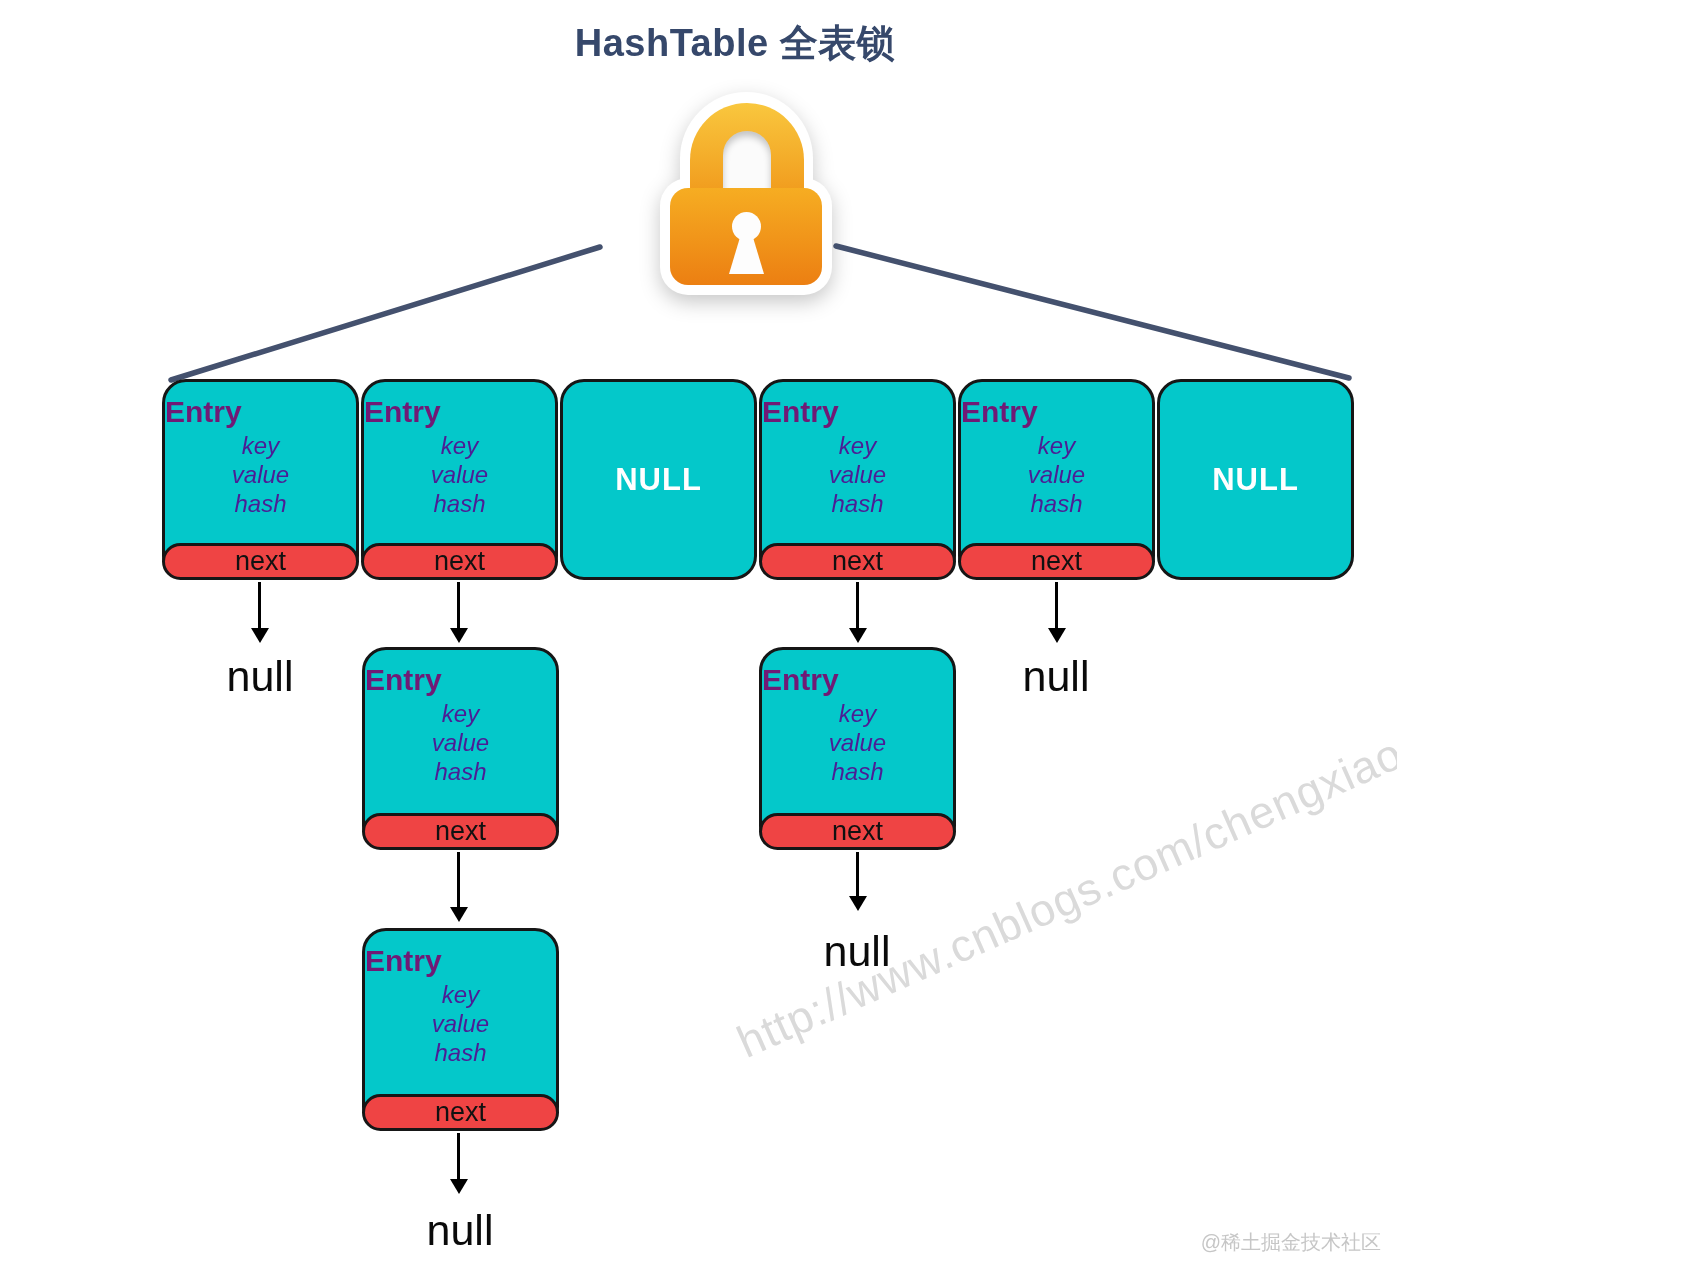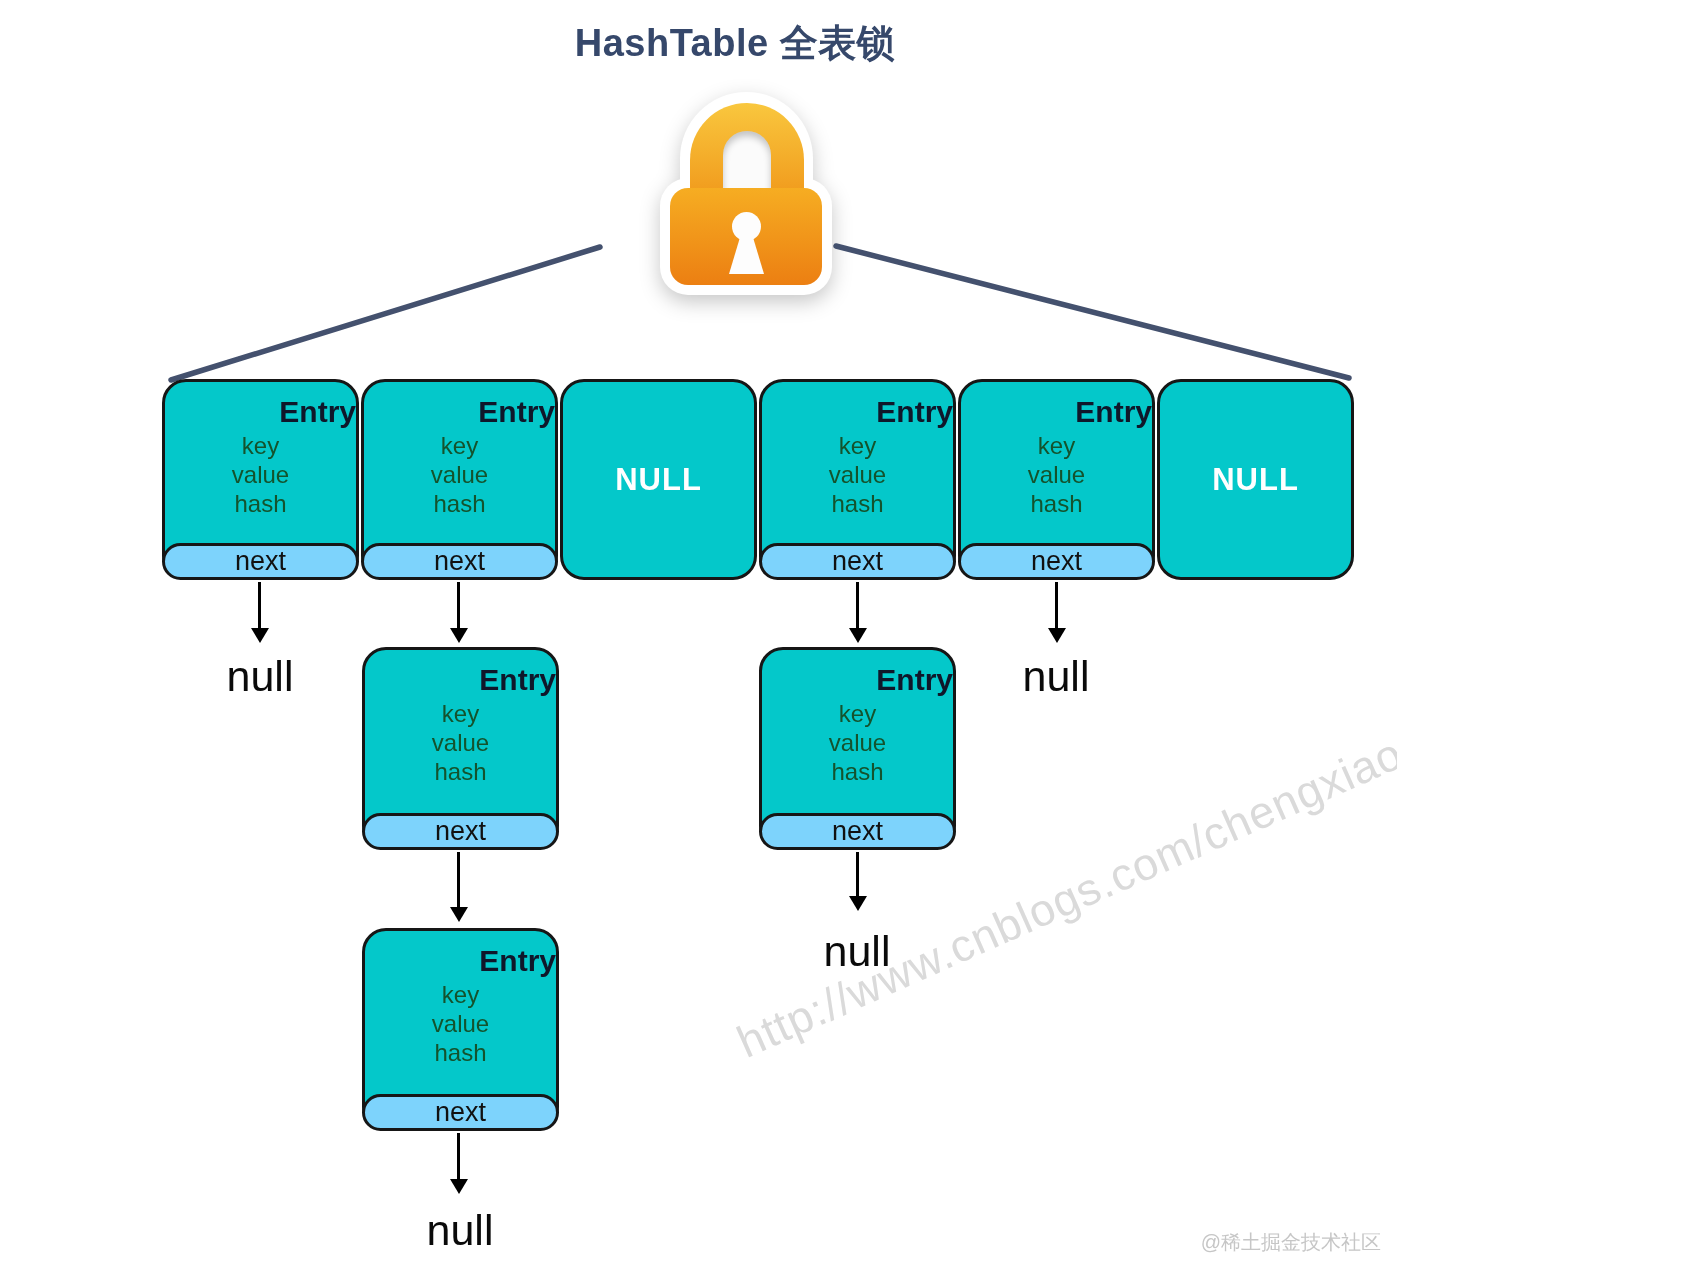--- a/index.html
+++ b/index.html
@@ -41,26 +41,26 @@
 
   
   .connectors { position:absolute; left:0; top:0; pointer-events:none; }
 
   
   .cell {
     position:absolute; width:197px; height:201px; box-sizing:border-box;
     background:#04c8ca; border:3px solid #161616; border-radius:24px;
   }
   .chain-cell { height:203px; }
-  .cell-title { margin-top:13px; text-align:right; color:#0f172a; font-weight:bold; font-size:30px; }
-  .cell-field { text-align:center; color:#14532d; font-size:24px; line-height:29px; }
+  .cell-title { margin-top:13px; text-align:left; color:#701a75; font-weight:bold; font-size:30px; }
+  .cell-field { text-align:center; color:#4c1d95; font-size:24px; line-height:29px;font-style:italic; }
   .cell-fields { margin-top:2px; }
   .next-pill {
     position:absolute; left:-3px; right:-3px; bottom:-3px; height:37px; box-sizing:border-box;
-    background:#7dd3fc; border:3px solid #161616; border-radius:19px;
+    background:#ef4444; border:3px solid #161616; border-radius:19px;
     text-align:center; font-size:27px; line-height:31px; color:#111111;
   }
   .null-label {
     position:absolute; inset:0; display:flex; align-items:center; justify-content:center;
     color:#ffffff; font-weight:bold; font-size:31px; letter-spacing:1px;
   }
 
   
   .arrow { position:absolute; width:0; border-left:3px solid #000; }
   .arrow::after {

